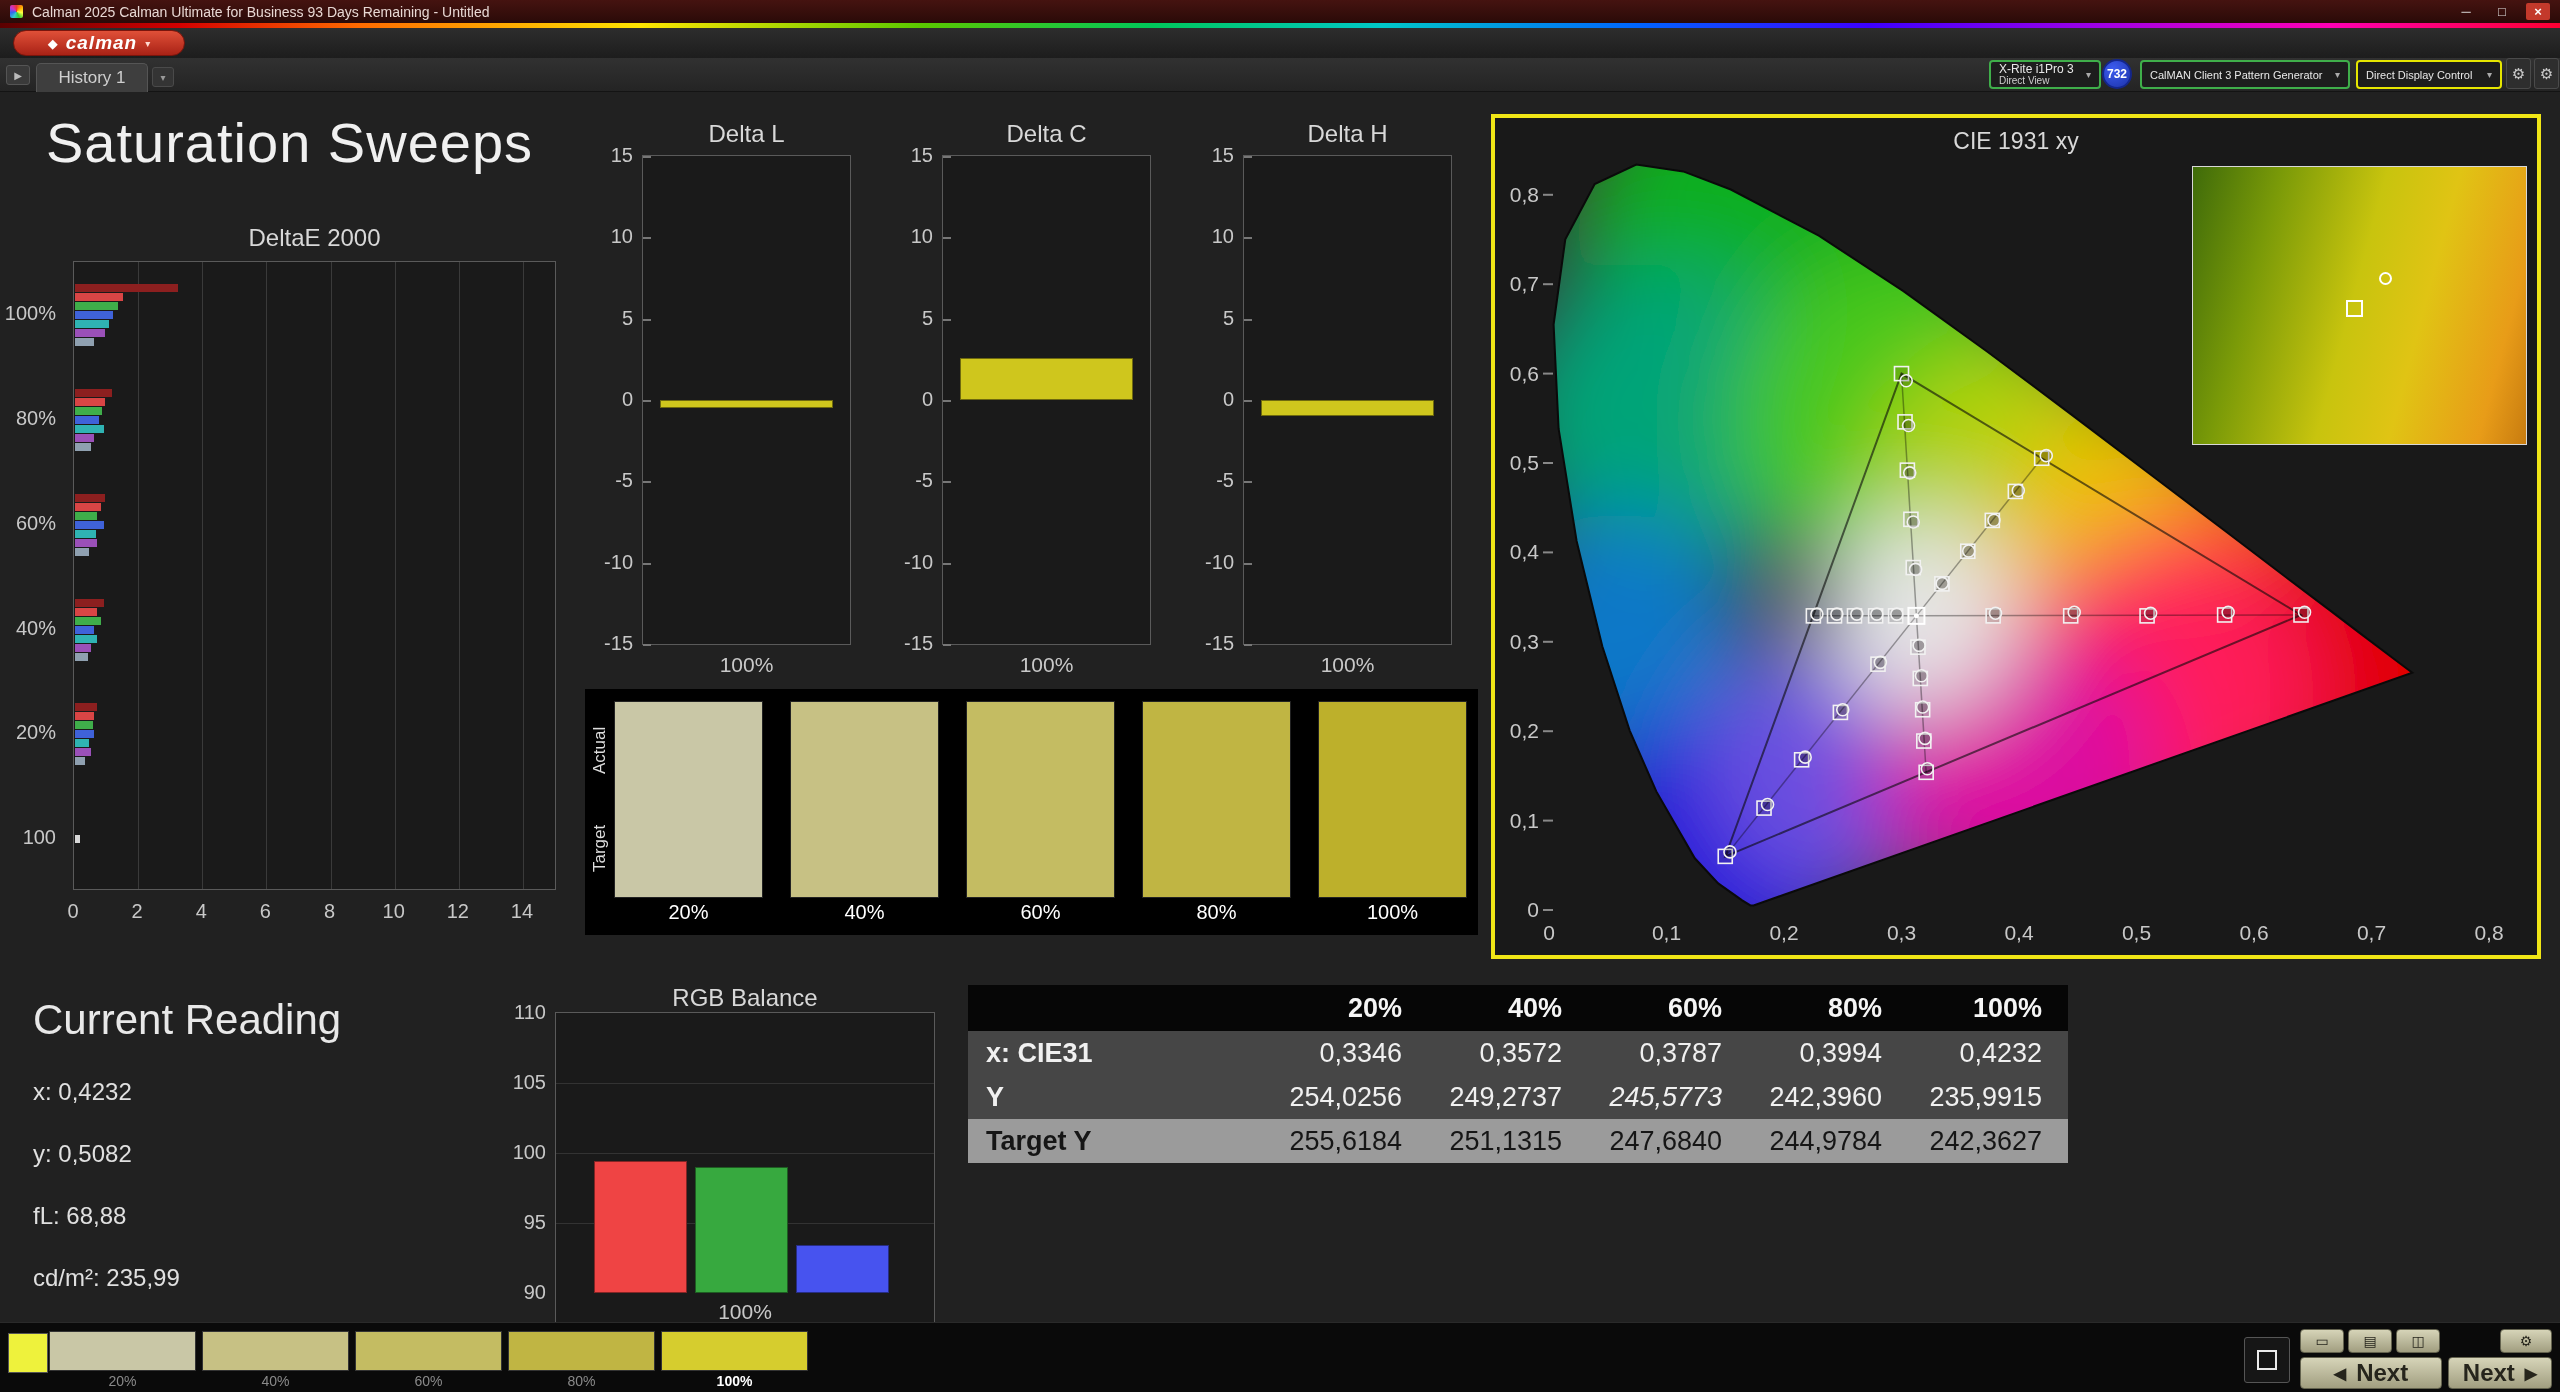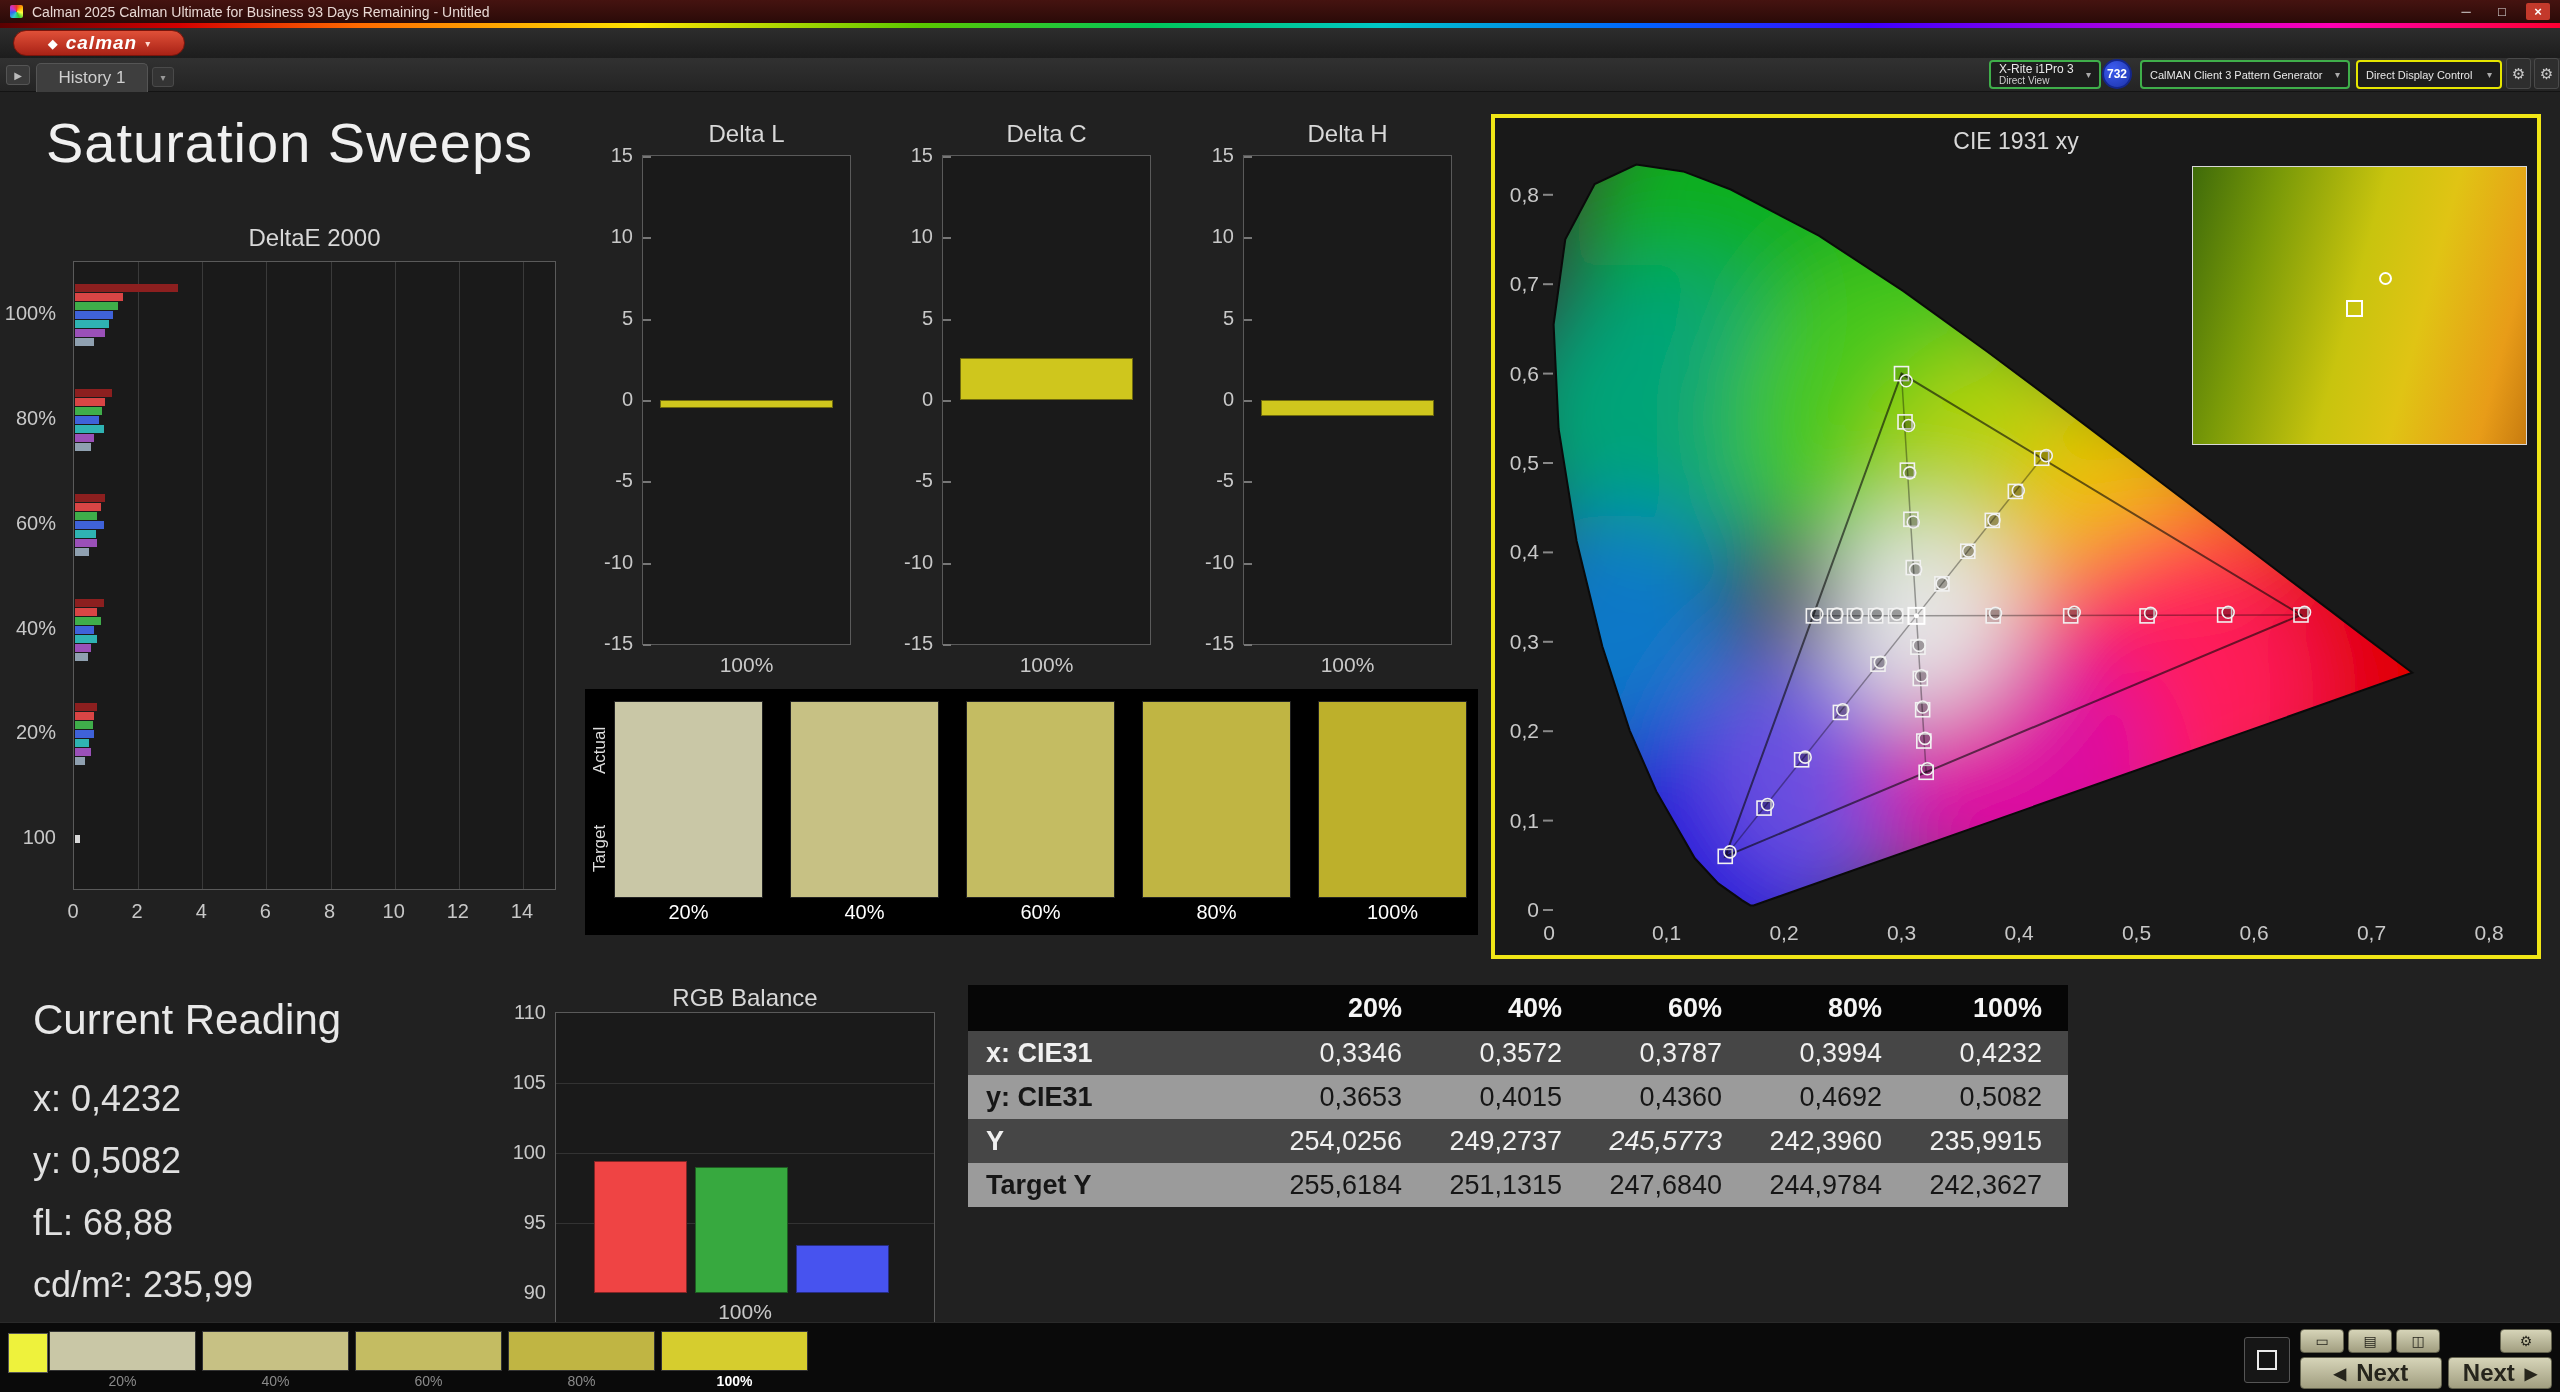--- a/index.html
+++ b/index.html
@@ -57,21 +57,21 @@
   .swlabel{height:28px;display:flex;align-items:center;justify-content:center;font-size:20px;color:#fff}
 
   .cie-panel{border:4px solid #f0e616;background:#191919;overflow:hidden}
   .cie-title{position:absolute;top:10px;left:0;width:100%;text-align:center;font-size:23px;color:#d8d8d8;z-index:3}
   #cie-svg{position:absolute;left:0;top:0;z-index:1}
   .cie-inset{position:absolute;left:697px;top:48px;width:335px;height:279px;border:1px solid #d8d8d8;z-index:2;background:linear-gradient(105deg,#3f6b0a 0%,#7a9a08 22%,#c8c40e 48%,#e0c414 66%,#e89c18 88%,#c87c10 100%)}
   .inset-square{position:absolute;left:46%;top:48%;width:17px;height:17px;border:2px solid #fff}
   .inset-circle{position:absolute;left:56%;top:38%;width:13px;height:13px;border:2px solid #fff;border-radius:50%}
 
   .cr-title{font-size:42px;color:#e8e8e8}
-  .cr-line{font-size:36px;color:#e0e0e0}
+  .cr-line{font-size:24px;color:#e0e0e0}
 
   .trow{display:flex;align-items:center;height:44px}
   .trow.header{height:46px;background:#060606;color:#f5f5f5;font-weight:bold}
   .trow.dark{background:#464646;color:#f0f0f0}
   .trow.light{background:#9b9b9b;color:#161616}
   .tcell{font-size:27px;text-align:right;padding-right:26px}
   .tcell.label{text-align:left;padding-left:18px;font-weight:bold}
 
   .bottombar{left:0;top:1322px;width:2560px;height:70px;background:#0a0a0a;border-top:1px solid #2a2a2a}
   .cur-color{position:absolute;left:8px;top:10px;width:40px;height:40px;border:1px solid #555}
@@ -454,28 +454,20 @@
       <div class="tcell" style="width: 160px;">100%</div>
     </div>
     <div class="trow dark">
       <div class="tcell label" style="width: 300px;">x: CIE31</div>
       <div class="tcell num" style="width: 160px;">0,3346</div>
       <div class="tcell num" style="width: 160px;">0,3572</div>
       <div class="tcell num" style="width: 160px;">0,3787</div>
       <div class="tcell num" style="width: 160px;">0,3994</div>
       <div class="tcell num" style="width: 160px;">0,4232</div>
     </div>
-    <div class="trow light">
-      <div class="tcell label" style="width: 300px;">y: CIE31</div>
-      <div class="tcell num" style="width: 160px;">0,3653</div>
-      <div class="tcell num" style="width: 160px;">0,4015</div>
-      <div class="tcell num" style="width: 160px;">0,4360</div>
-      <div class="tcell num" style="width: 160px;">0,4692</div>
-      <div class="tcell num" style="width: 160px;">0,5082</div>
-    </div>
     <div class="trow dark">
       <div class="tcell label" style="width: 300px;">Y</div>
       <div class="tcell num" style="width: 160px;">254,0256</div>
       <div class="tcell num" style="width: 160px;">249,2737</div>
       <div class="tcell num" style="width: 160px; font-style: italic;">245,5773</div>
       <div class="tcell num" style="width: 160px;">242,3960</div>
       <div class="tcell num" style="width: 160px;">235,9915</div>
     </div>
     <div class="trow light">
       <div class="tcell label" style="width: 300px;">Target Y</div>

